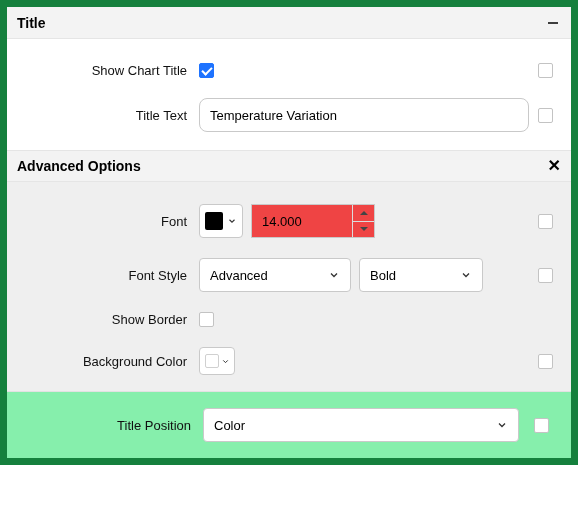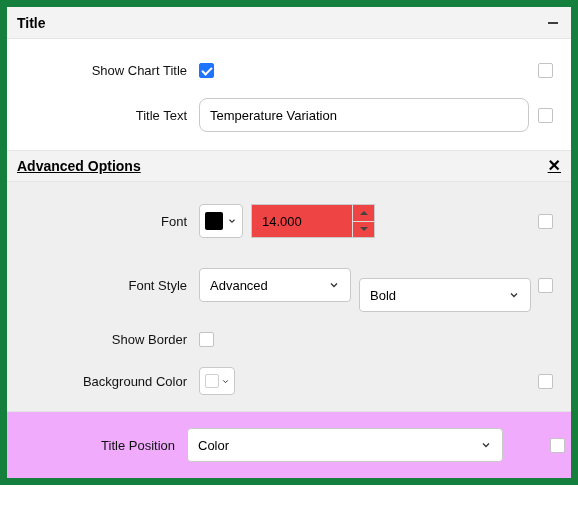--- a/index.html
+++ b/index.html
@@ -196,22 +196,22 @@
   }
   .bg-color-btn .sw {
     width: 14px;
     height: 14px;
     border: 1px solid #d0d0d0;
     border-radius: 2px;
     background: #fff;
   }
   .last-section {
     border-top: 1px solid #e2e2e2;
-    background: #f0abfc;
-    padding: 12px 0;
+    background: #86efac;
+    padding: 12px 16px;
   }
 </style>
 </head>
 <body>
 
 <div class="panel">
 
   <div class="section-header">
     <span class="title">Title</span>
     <span class="collapse-btn">
@@ -238,21 +238,21 @@
       <div class="row-controls">
         <input class="text-input wide" value="Temperature Variation" style="">
       </div>
       <div class="row-tail">
         <div class="checkbox"></div>
       </div>
     </div>
 
   </div>
 
-  <div class="section-header" style="border-top:1px solid #e5e5e5;text-decoration:underline;">
+  <div class="section-header" style="border-top:1px solid #e5e5e5;">
     <span class="title">Advanced Options</span>
     <span class="close-x">✕</span>
   </div>
 
   <div class="section-body adv">
 
     <div class="row">
       <div class="row-label">Font</div>
       <div class="row-controls">
         <div class="color-btn">
@@ -284,21 +284,21 @@
       <div class="row-label">Font Style</div>
       <div class="row-controls">
         <div class="select" style="width:152px;">
           <span>Advanced</span>
           <span class="chevron">
               <svg width="12" height="12" viewBox="0 0 12 12">
                 <polyline points="3,4.5 6,7.5 9,4.5" fill="none" stroke="#333" stroke-width="1.3"></polyline>
               </svg>
             </span>
         </div>
-        <div class="select" style="width:172px;margin-top:20px;">
+        <div class="select" style="width:124px;">
           <span>Bold</span>
           <span class="chevron">
               <svg width="12" height="12" viewBox="0 0 12 12">
                 <polyline points="3,4.5 6,7.5 9,4.5" fill="none" stroke="#333" stroke-width="1.3"></polyline>
               </svg>
             </span>
         </div>
       </div>
       <div class="row-tail">
         <div class="checkbox"></div>

